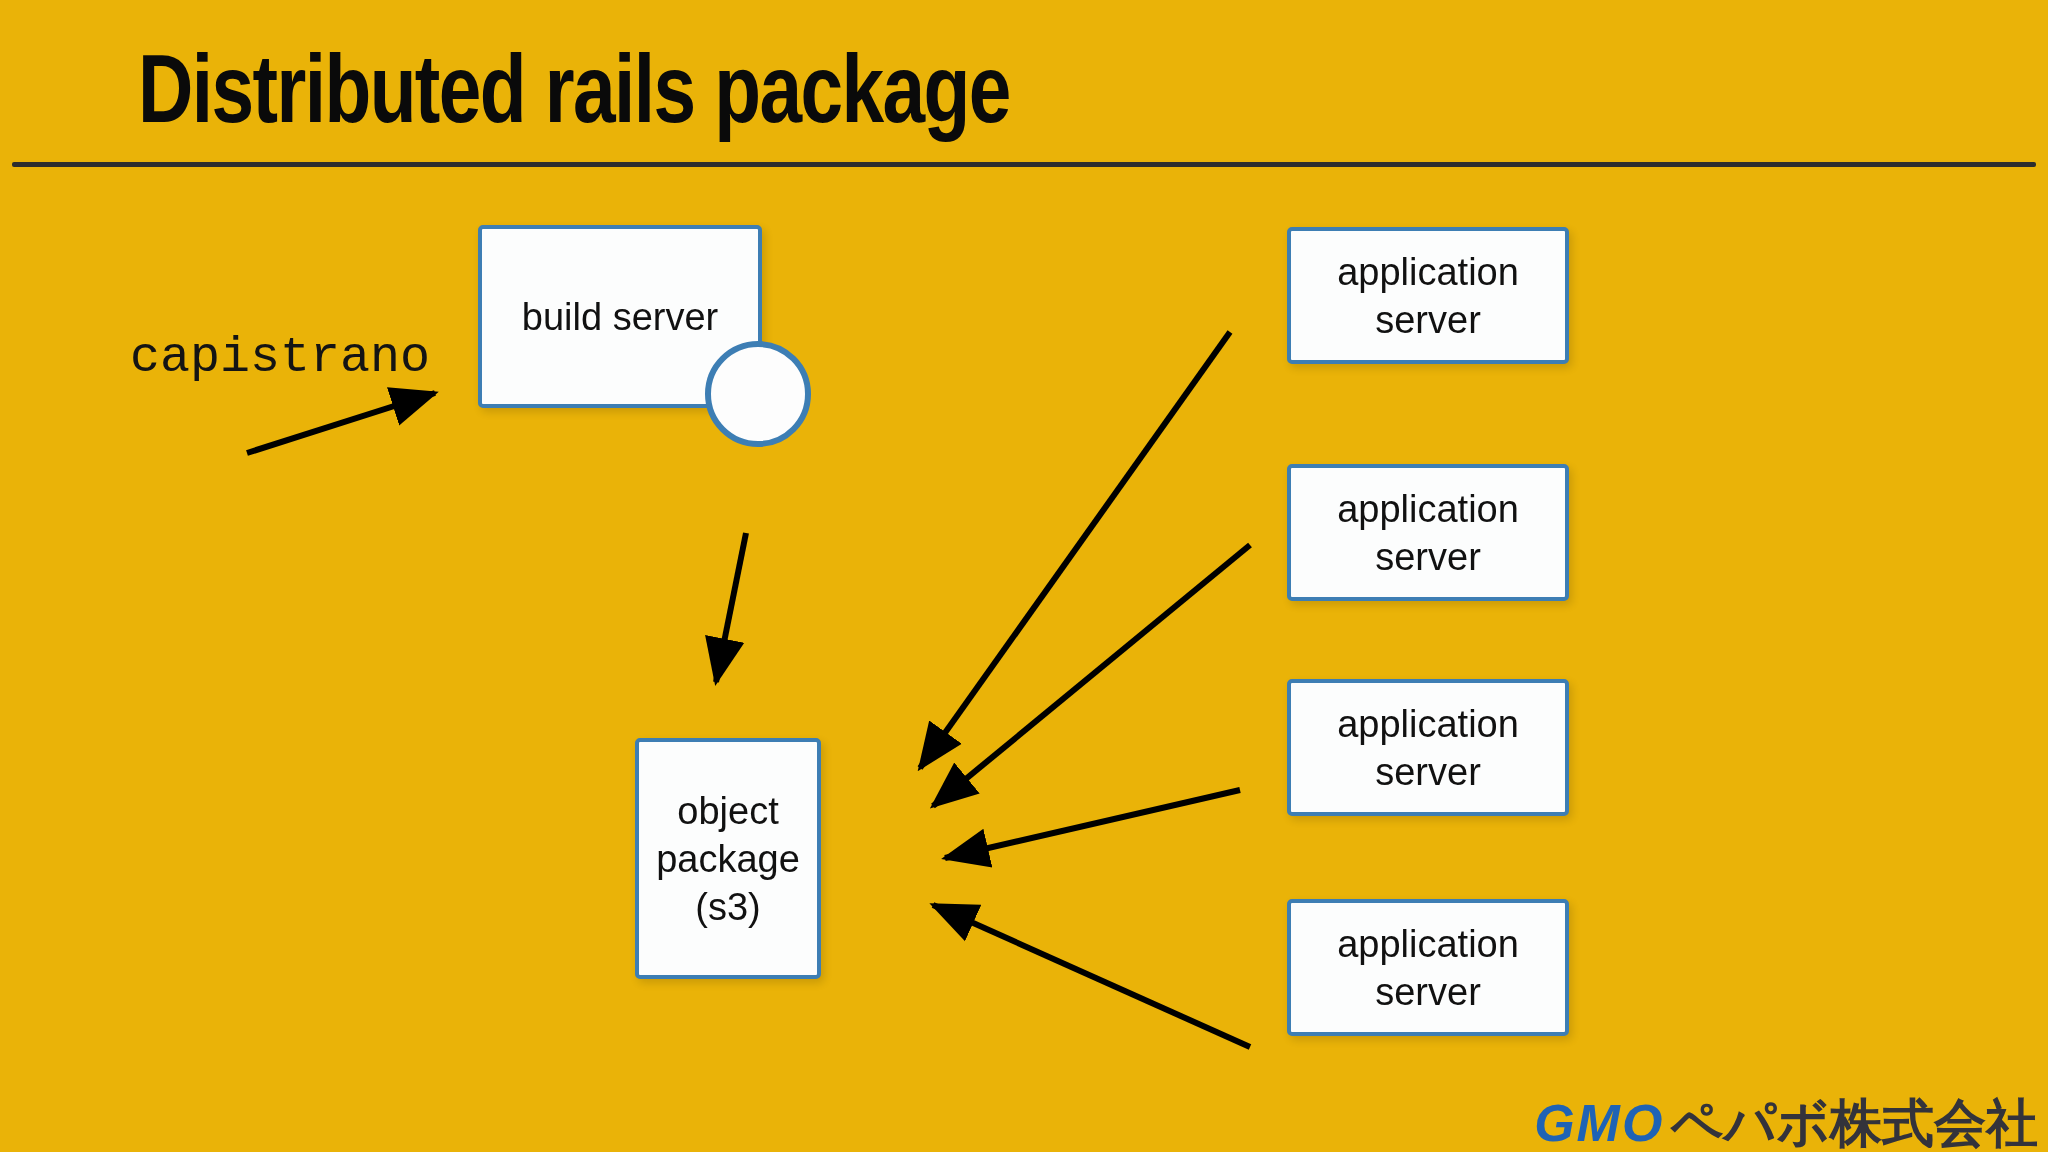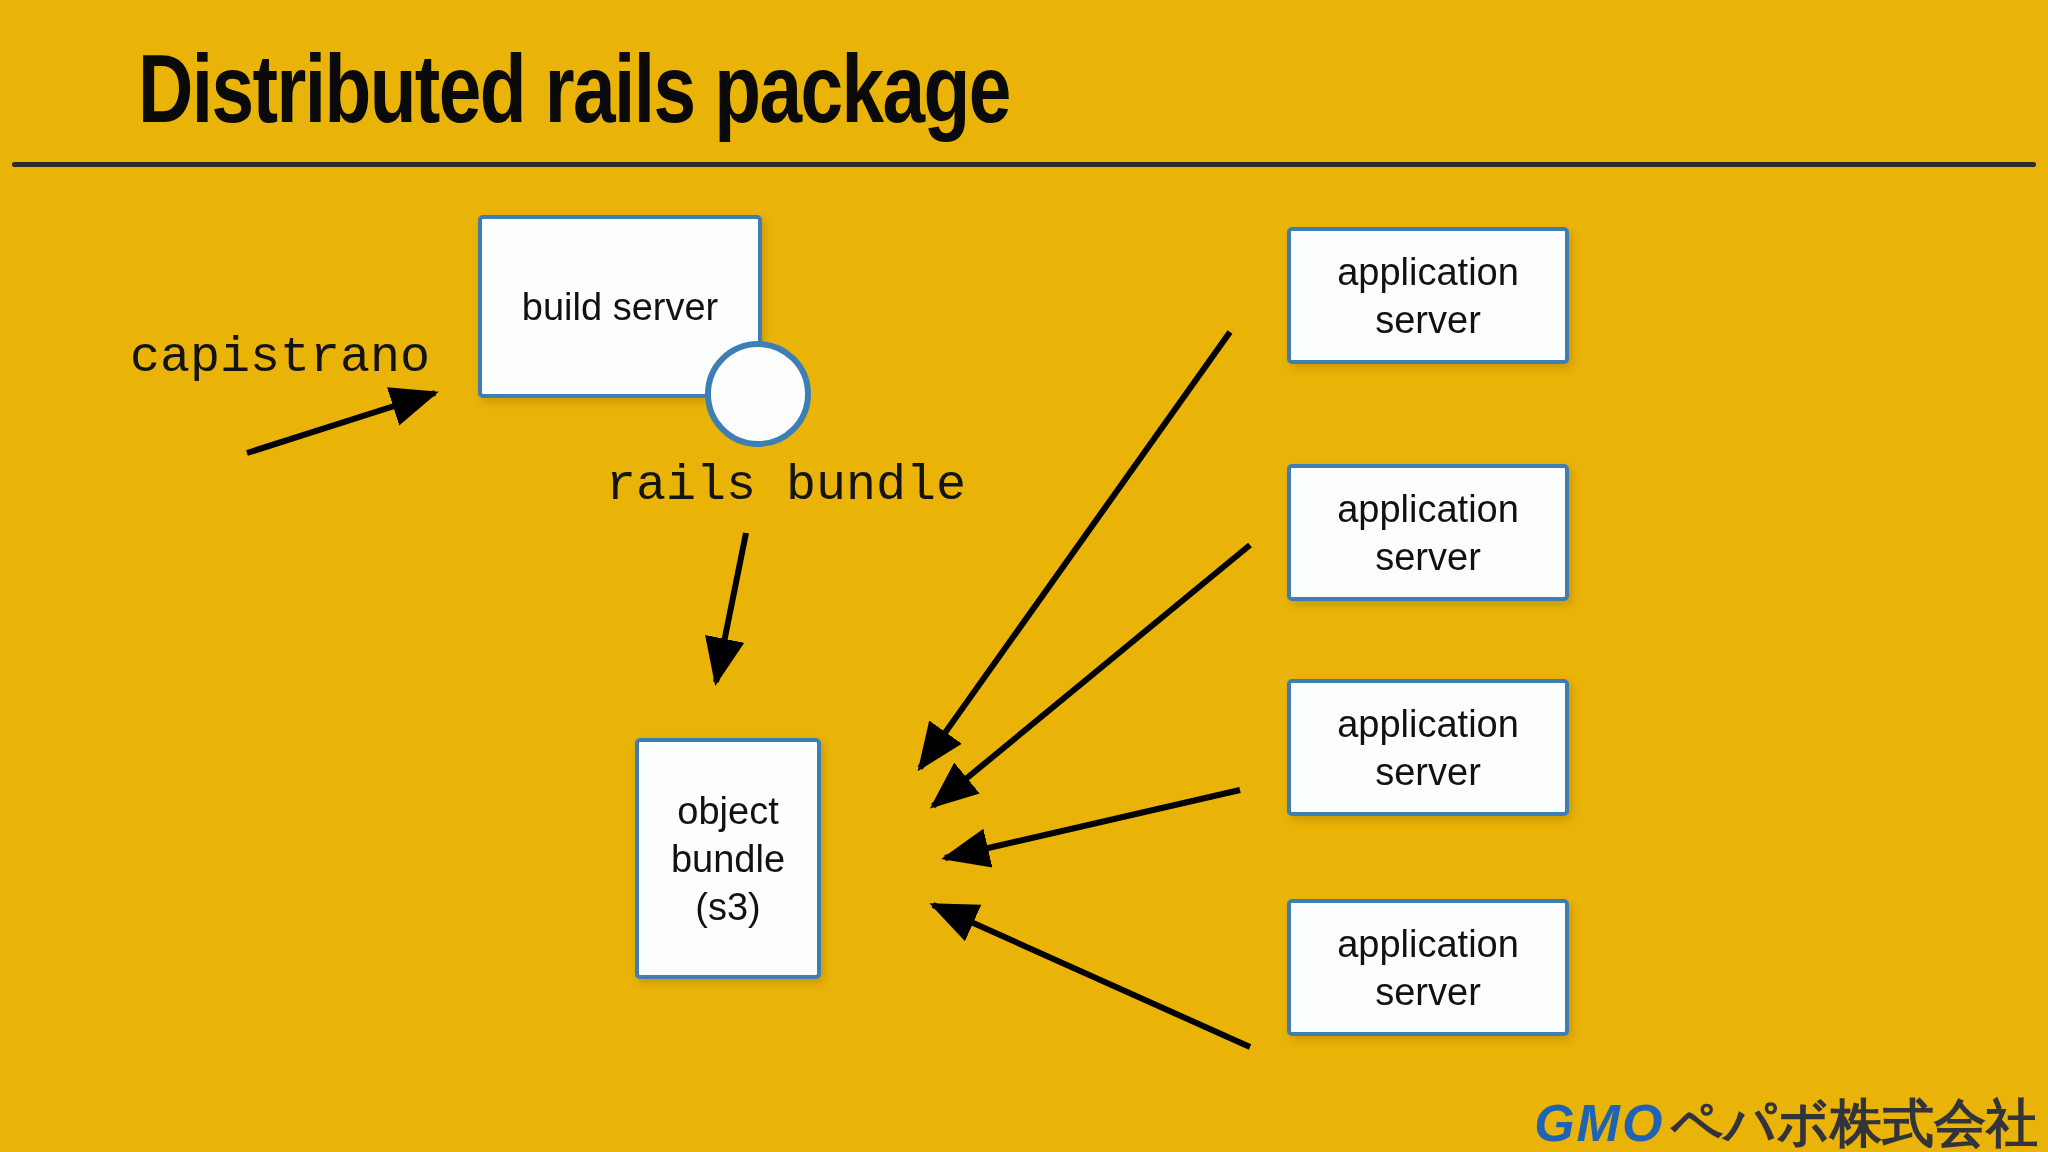--- a/index.html
+++ b/index.html
@@ -20,21 +20,21 @@
   }
   
   .node{
     position:absolute;box-sizing:border-box;
     border:4px solid var(--node-border,#3d7eb4);
     background:#fcfdfd;border-radius:5px;
     display:flex;flex-direction:column;align-items:center;justify-content:center;
     font-size:38px;line-height:48px;text-align:center;color:#111;
     box-shadow:3px 4px 8px rgba(0,0,0,0.14);
   }
-  .node-build{left:478px;top:215px;width:284px;height:183px;text-align:center;}
+  .node-build{left:478px;top:225px;width:284px;height:183px;text-align:center;}
   .node-storage{left:635px;top:738px;width:186px;height:241px;}
   .node-app{left:1287px;width:282px;height:137px;}
   .node-app.app-0{top:227px;}
   .node-app.app-1{top:464px;}
   .node-app.app-2{top:679px;}
   .node-app.app-3{top:899px;}
   
   .connector-circle{
     position:absolute;box-sizing:border-box;
     left:705px;top:341px;width:106px;height:106px;border-radius:50%;
@@ -86,25 +86,24 @@
   </svg>
 
   <div class="float-label label-capistrano">capistrano</div>
 
   <div class="node node-build">
     <span>build server</span>
   </div>
 
   <div class="connector-circle"></div>
 
-  <div class="float-label label-rails-bundle">rails bundle</div>
 
   <div class="node node-storage">
     <span>object</span>
-    <span>bundle</span>
+    <span>package</span>
     <span>(s3)</span>
   </div>
 
   <div class="node node-app app-0">
     <span>application</span>
     <span>server</span>
   </div>
   <div class="node node-app app-1">
     <span>application</span>
     <span>server</span>

